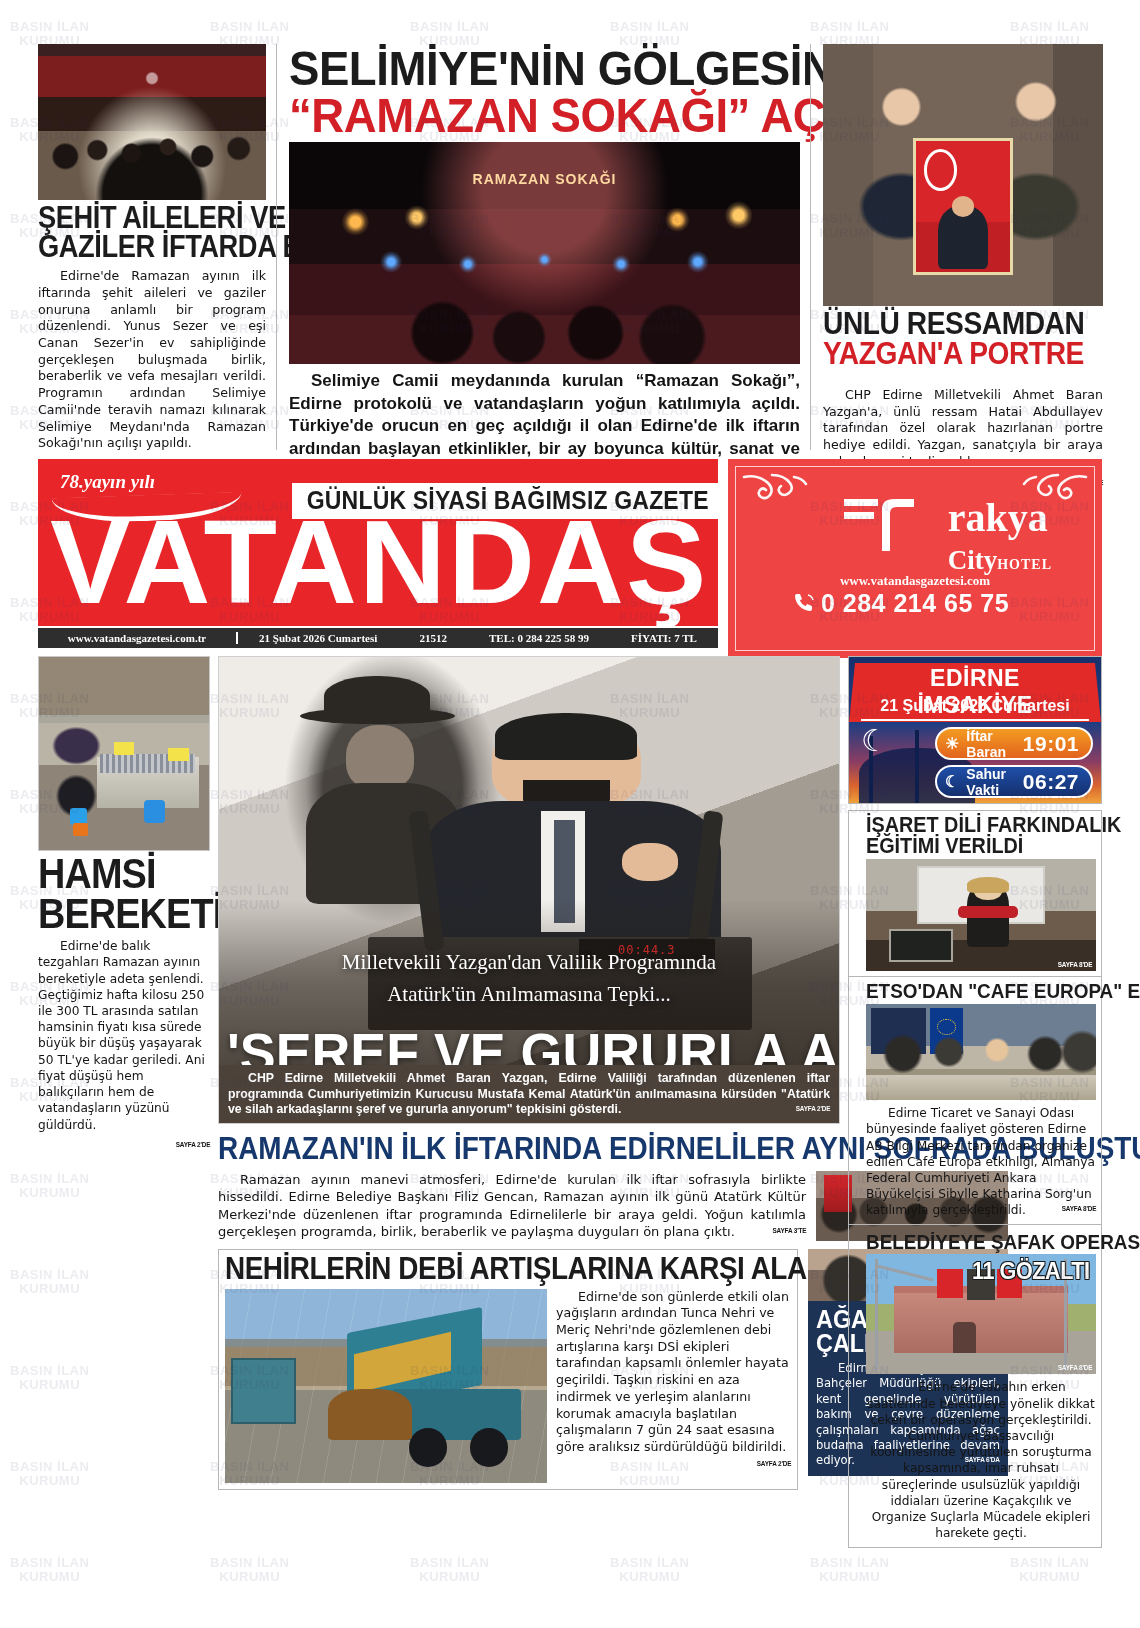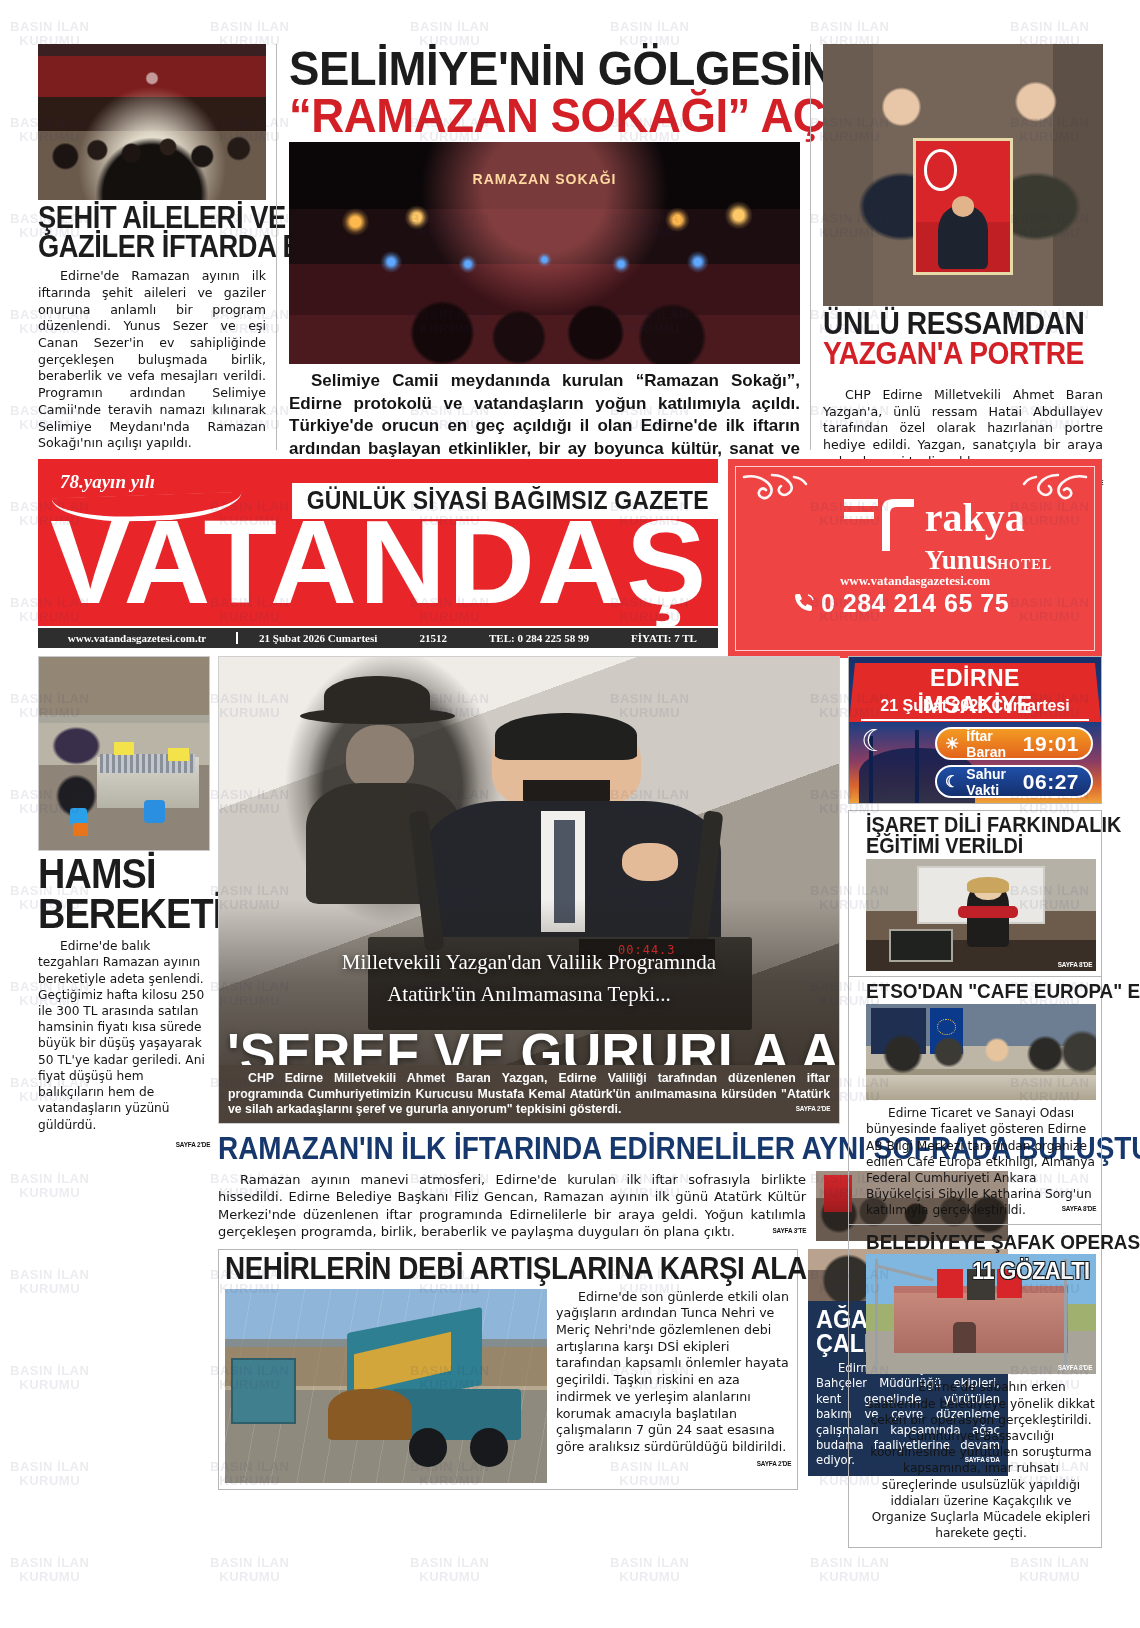--- a/index.html
+++ b/index.html
@@ -341,21 +341,21 @@
 
       <div style="position:absolute; left:108px; top:26px;">
         <svg width="74" height="60" viewBox="0 0 74 60">
           <rect x="0" y="6" width="34" height="7" fill="#fff"></rect>
           <rect x="0" y="19" width="30" height="7" fill="#fff"></rect>
           <path d="M38 58 L38 16 Q38 6 50 6 L70 6 L70 14 L53 14 Q46 14 46 20 L46 58 Z" fill="#fff"></path>
         </svg>
       </div>
       <div class="tk-logo" style="left:auto; right:42px; top:32px; transform:none; text-align:left;">
         <span>rakya</span><br>
-        <span class="small">Yunus</span><span class="hotel">HOTEL</span>
+        <span class="small">City</span><span class="hotel">HOTEL</span>
       </div>
       <div class="tk-web">www.vatandasgazetesi.com</div>
       <svg class="tk-phone-icon" width="24" height="24" viewBox="0 0 24 24" style="top:124px;">
         <path d="M5 3h3l2 5-2.2 1.4a12 12 0 0 0 5.8 5.8L15 13l5 2v3c0 1.1-.9 2-2 2A16 16 0 0 1 3 5c0-1.1.9-2 2-2z" fill="#fff"></path>
         <path d="M16 4a7 7 0 0 1 5 5" fill="none" stroke="#fff" stroke-width="1.6"></path>
       </svg>
       <div class="tk-phone">0 284 214 65 75</div>
     </div>
   </div>
 

